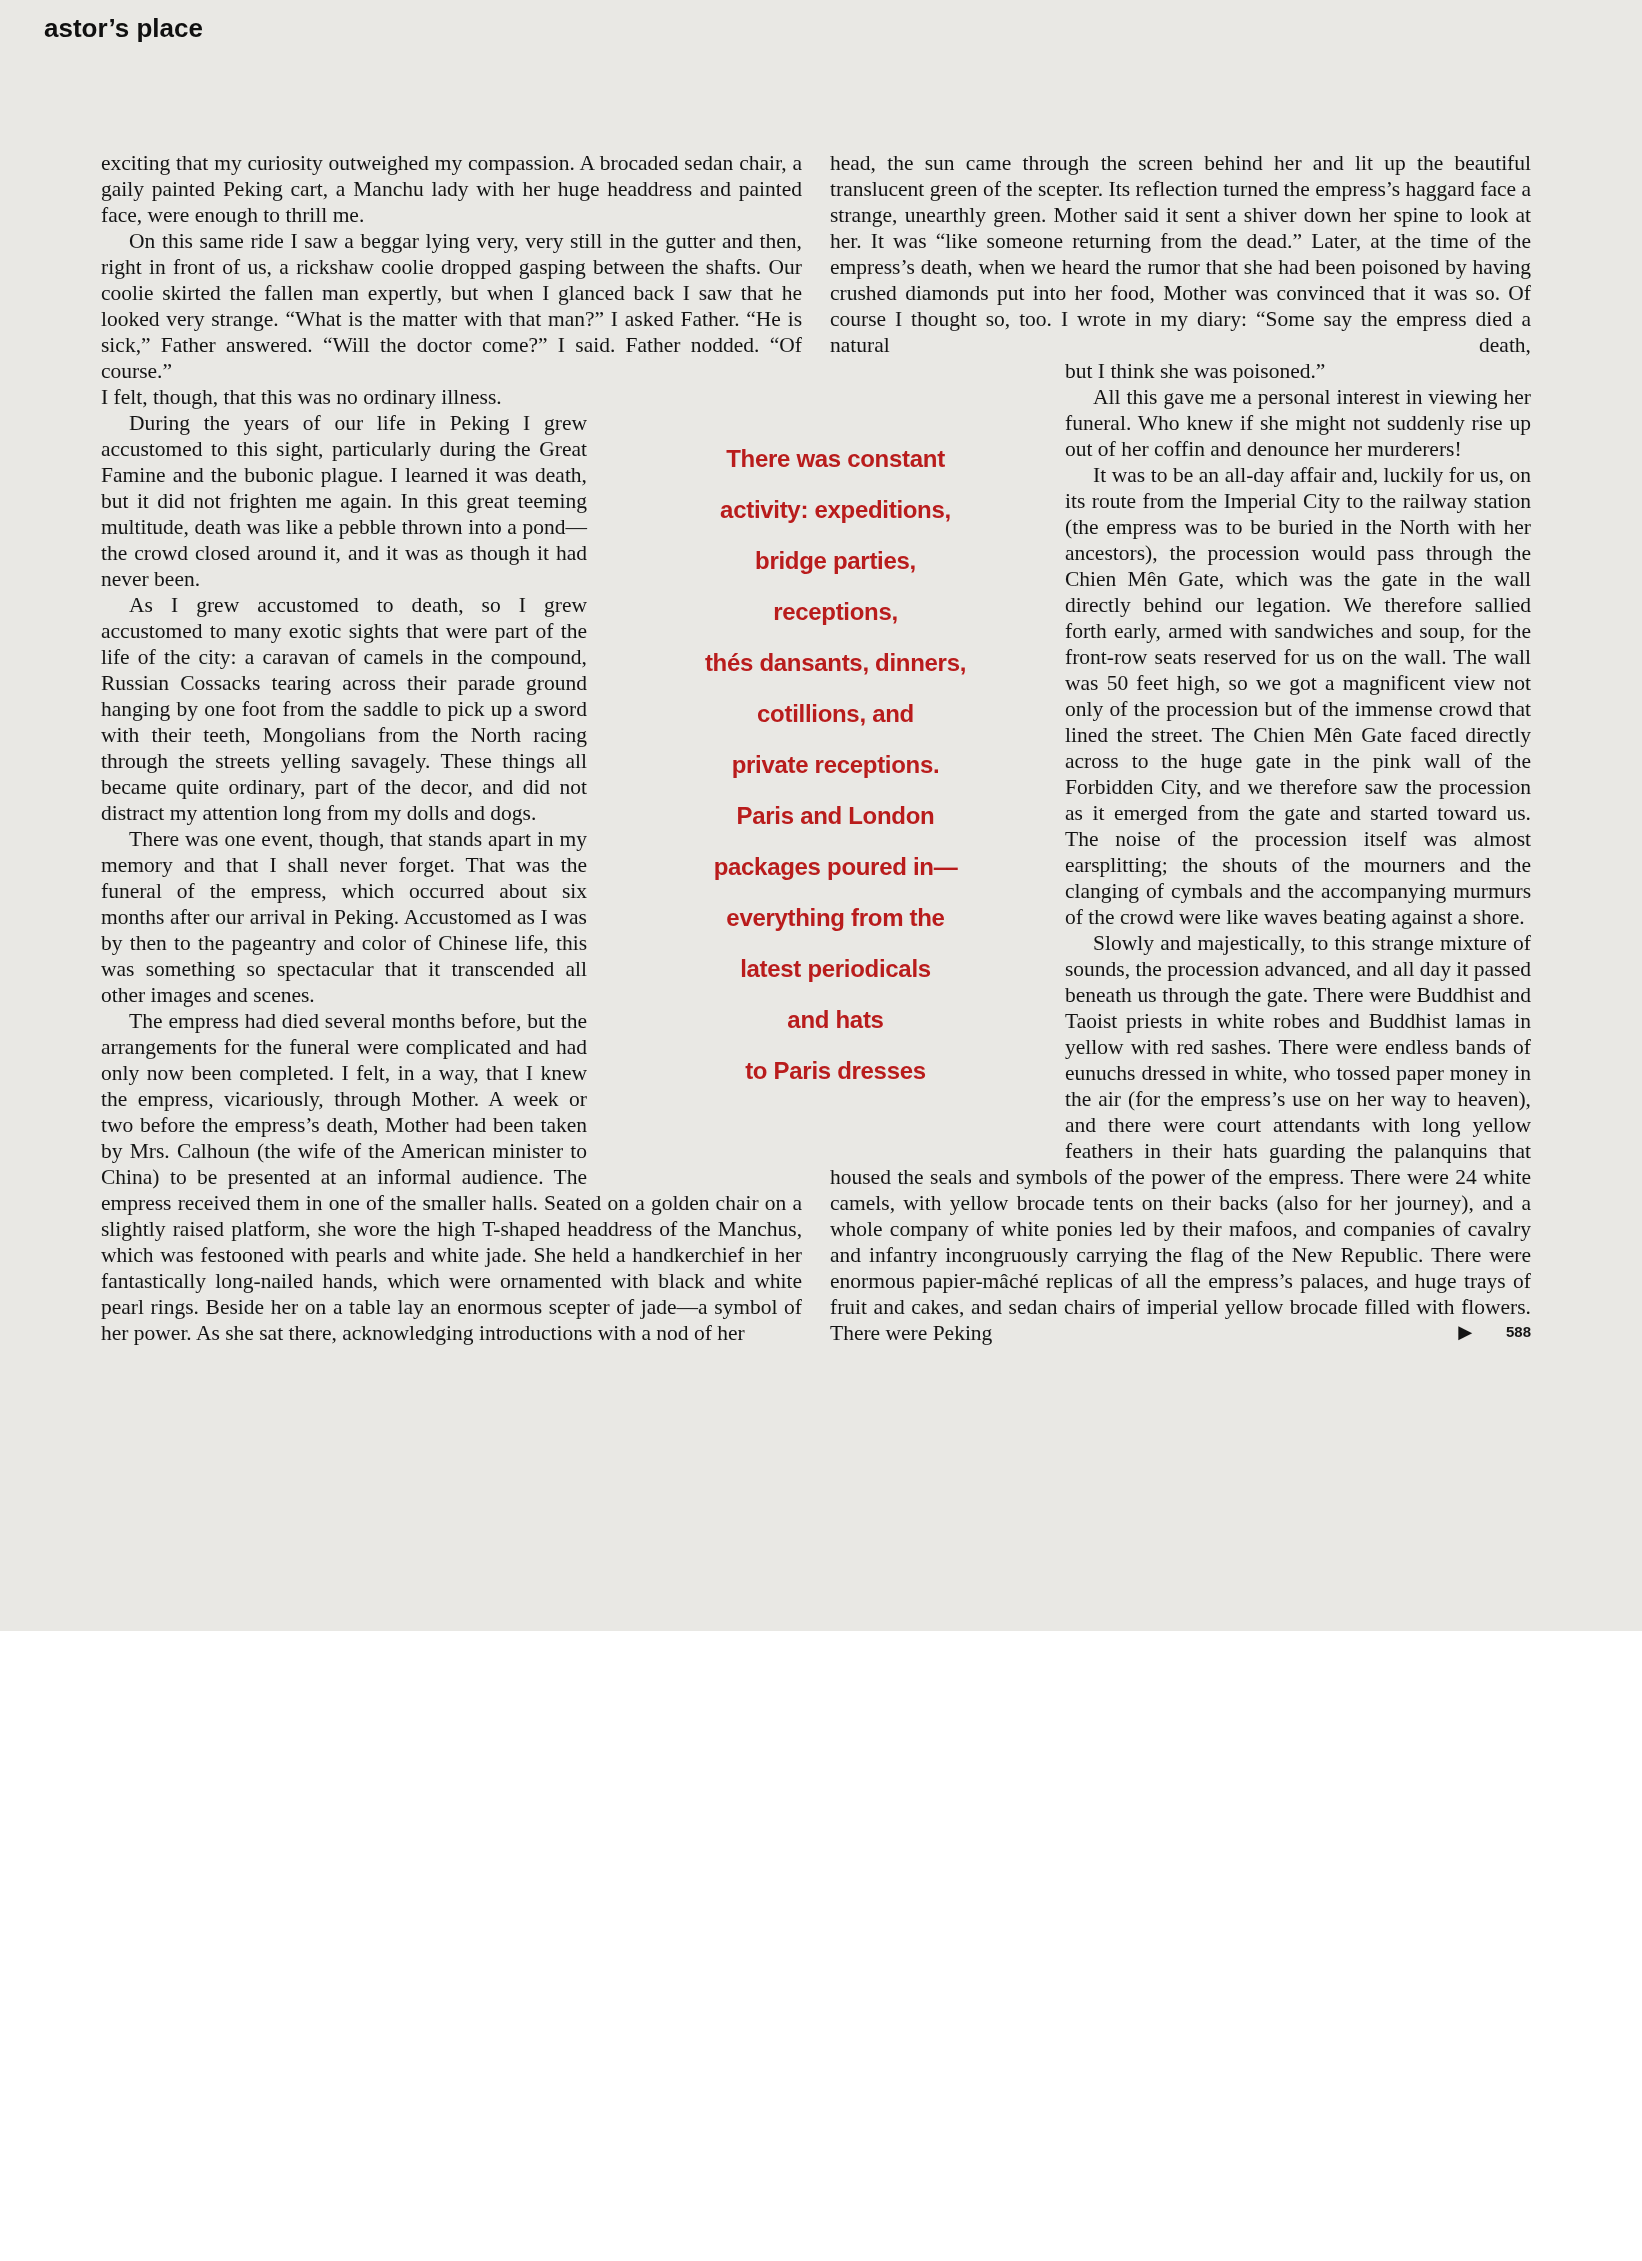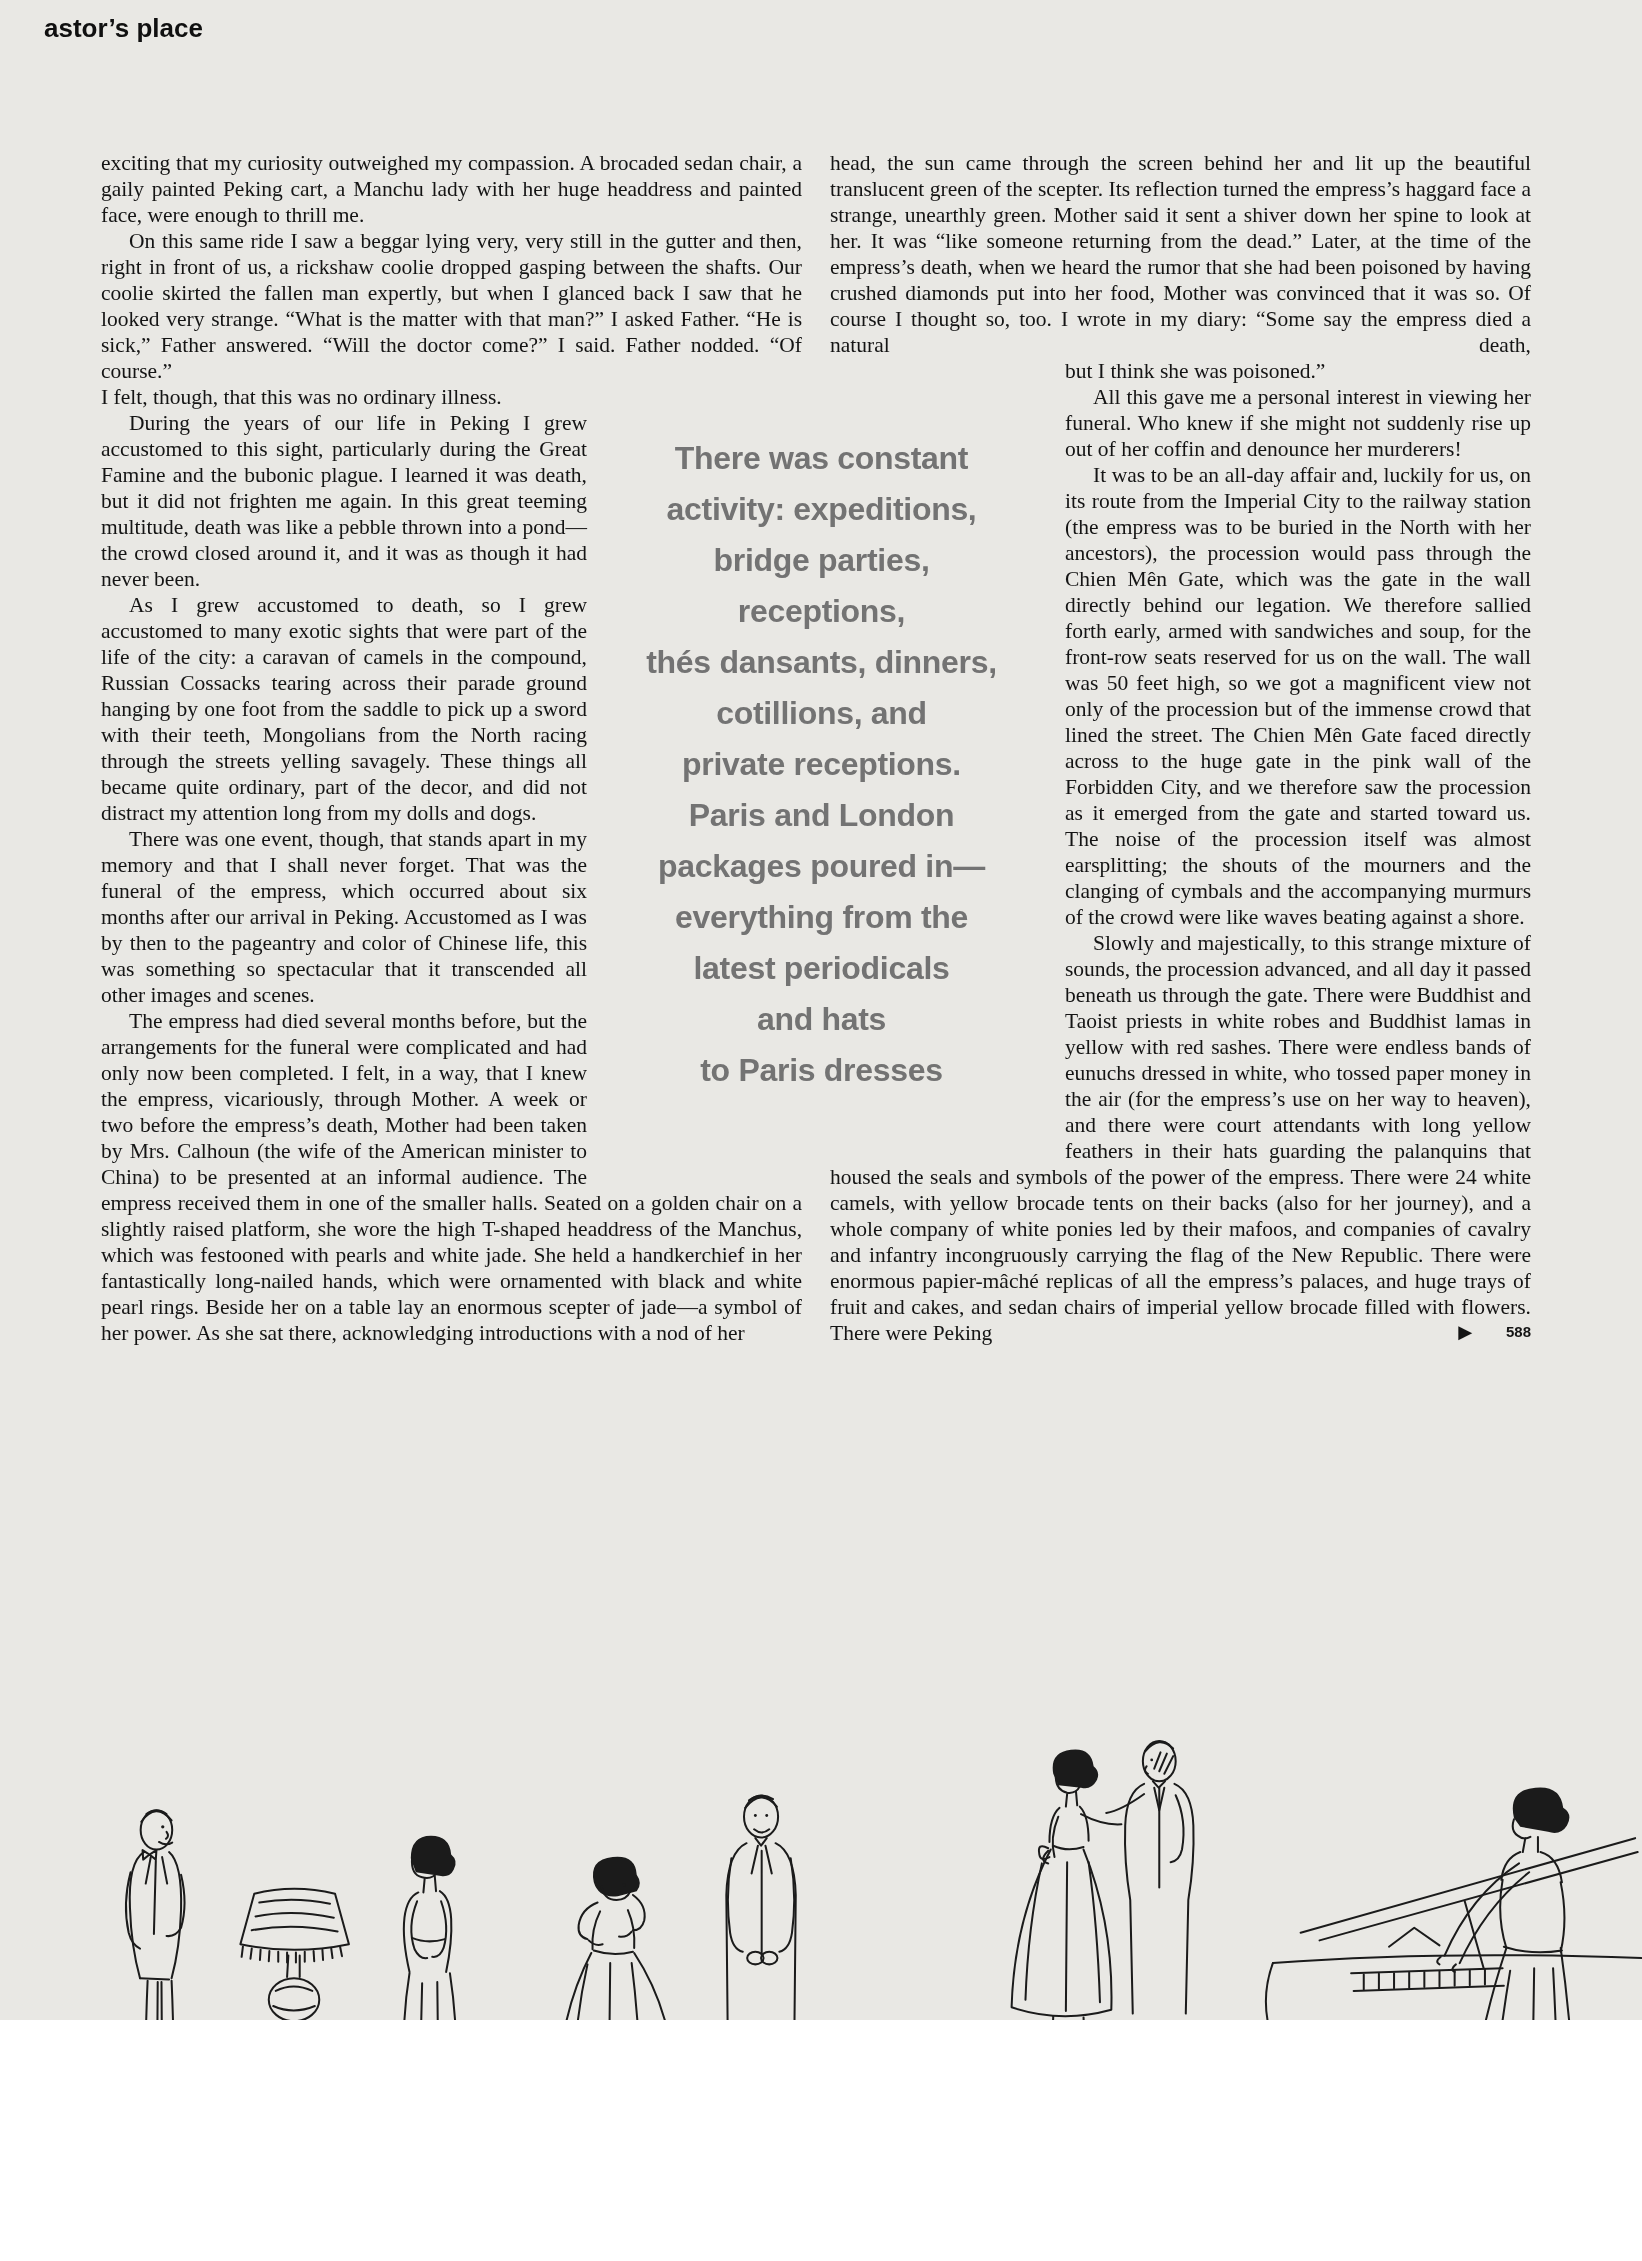--- a/index.html
+++ b/index.html
@@ -1,18 +1,18 @@
 <!DOCTYPE html>
 <html lang="en" style="font-size:10px"><head>
 <meta charset="utf-8">
 <style>
   html,body{margin:0;padding:0;}
   .page{
     position:relative;
-    width:1642px;height:2020px;
+    width:1642px;height:1631px;
     background:#e9e8e4;
     color:#141414;
     font-family:"Liberation Serif", serif;
     overflow:hidden;
   }
   .header{
     position:absolute;left:44px;top:12.6px;
     font-family:"Liberation Sans", sans-serif;
     font-weight:bold;font-size:26px;letter-spacing:0px;color:#101010;
   }
@@ -25,25 +25,25 @@
     font-size:21.5px;line-height:26px;
     text-align:justify;
     hyphens:auto;
   }
   .col p{margin:0;}
   .indent{text-indent:28px;}
   .justify-last{text-align-last:justify;}
   .spacer-right{float:right;width:215px;height:800px;}
   .spacer-left{float:left;width:235px;height:791px;}
   .pullquote{
-    position:absolute;left:594px;top:433px;width:455px;
+    position:absolute;left:608px;top:433px;width:455px;
     text-align:center;
     font-family:"Liberation Sans", sans-serif;
-    font-weight:bold;font-size:32px;line-height:51px;
-    letter-spacing:-0.3px;color:#737373;
+    font-weight:bold;font-size:24px;line-height:51px;
+    letter-spacing:-0.3px;color:#b91c1c;
   }
   .cont{
     float:right;
     display:inline-flex;align-items:center;gap:5.7px;
     font-family:"Liberation Sans", sans-serif;font-weight:bold;
     margin-top:2.5px;
   }
   .cont .tri{font-family:"DejaVu Sans", sans-serif;font-size:18.3px;line-height:1;}
   .cont .num{font-size:15px;line-height:1;}
   .illustration{position:absolute;left:0;top:1693px;width:1642px;height:568px;}

